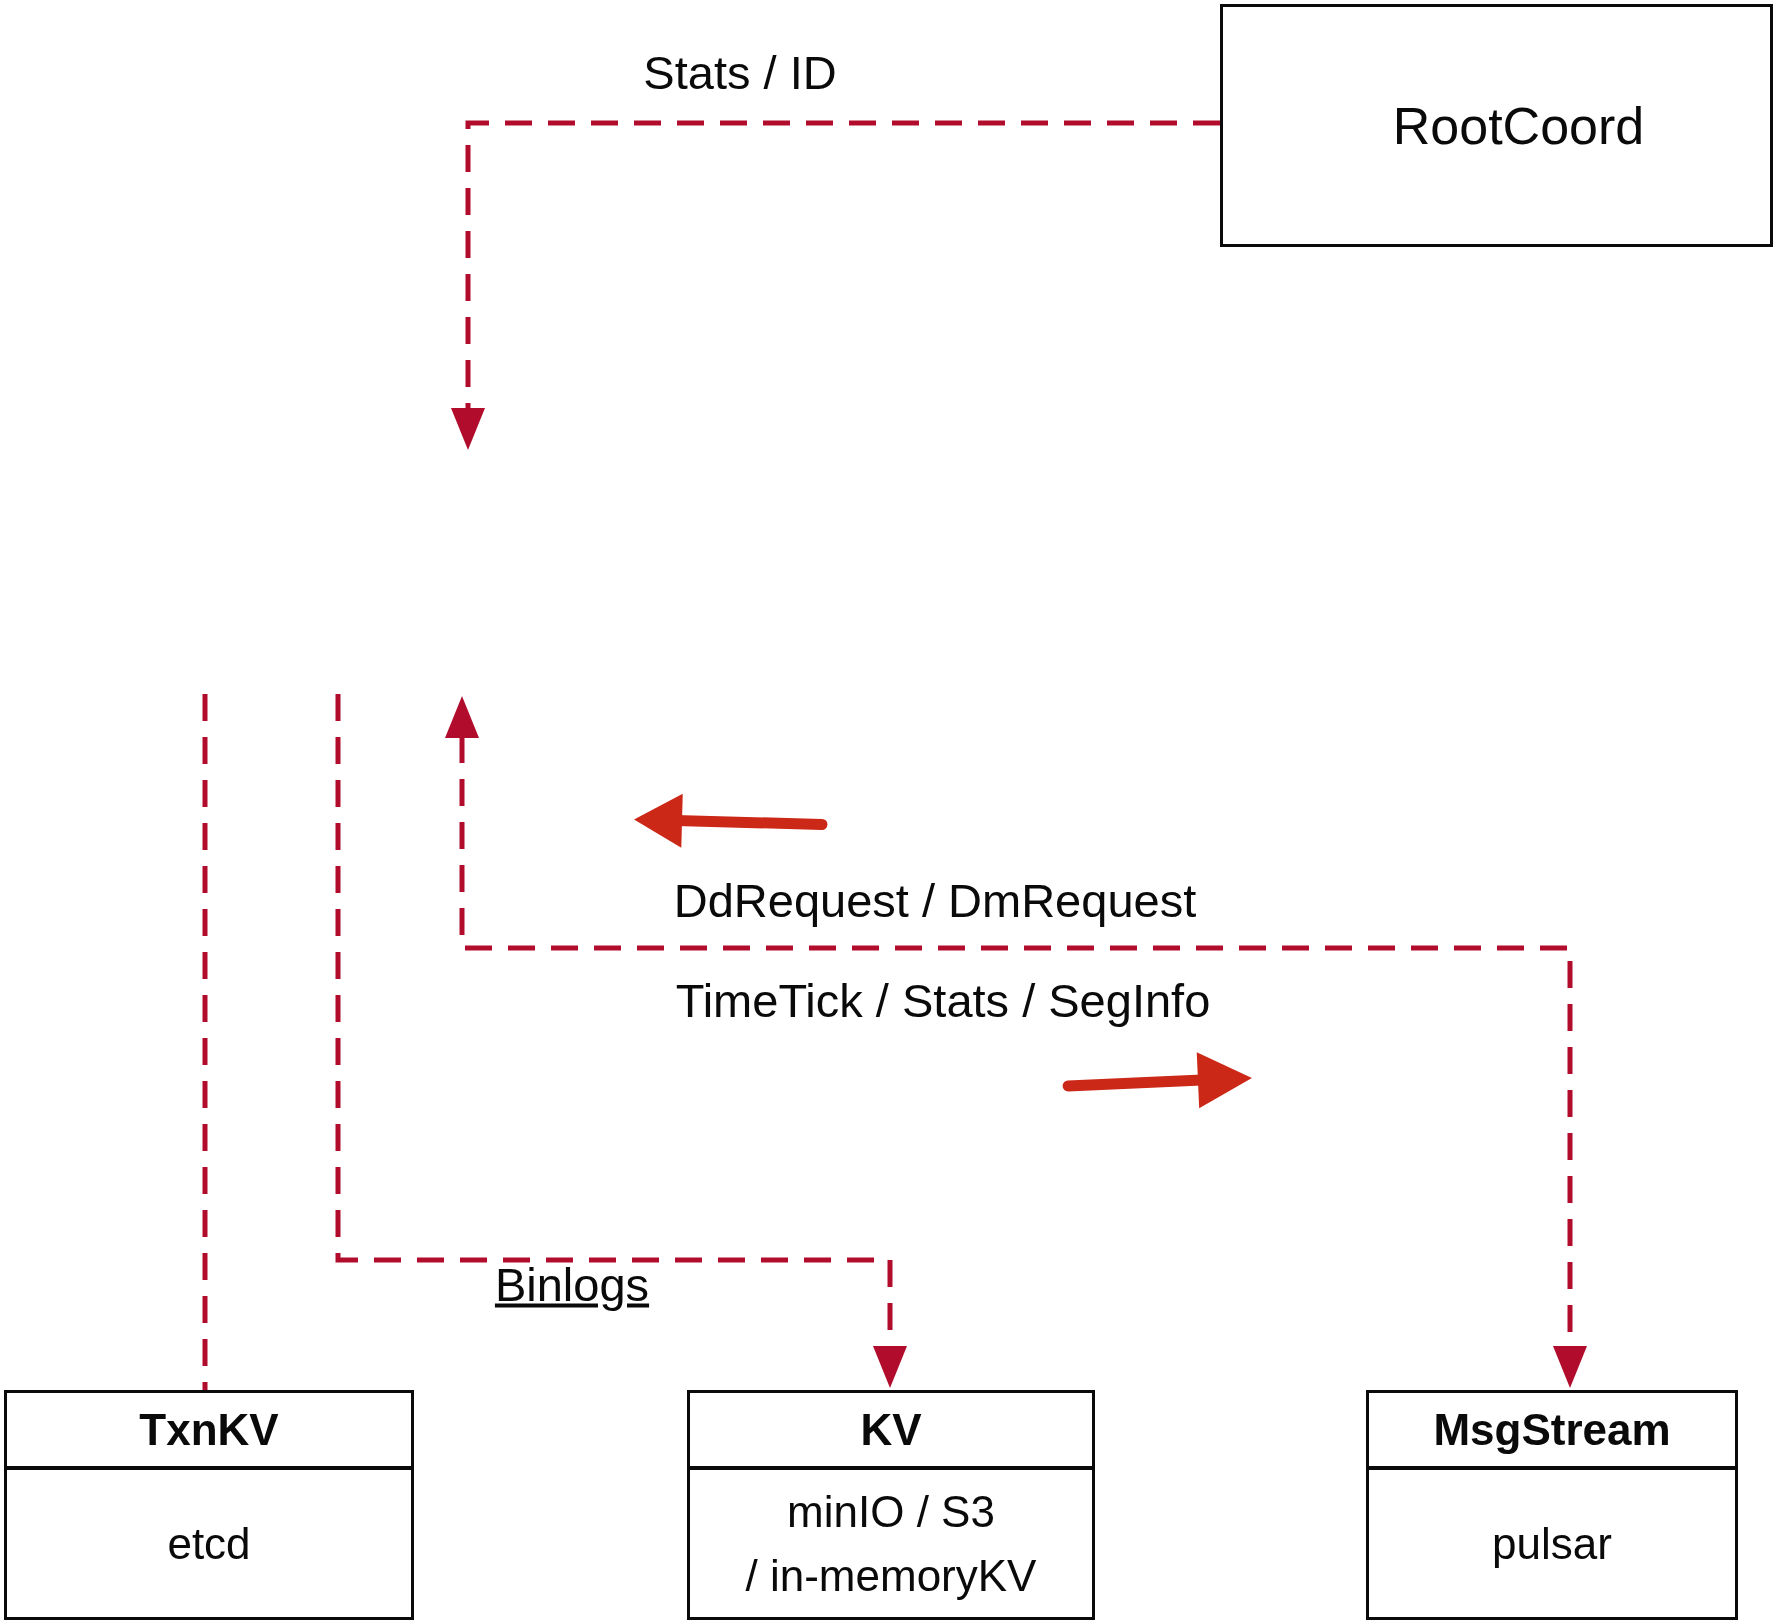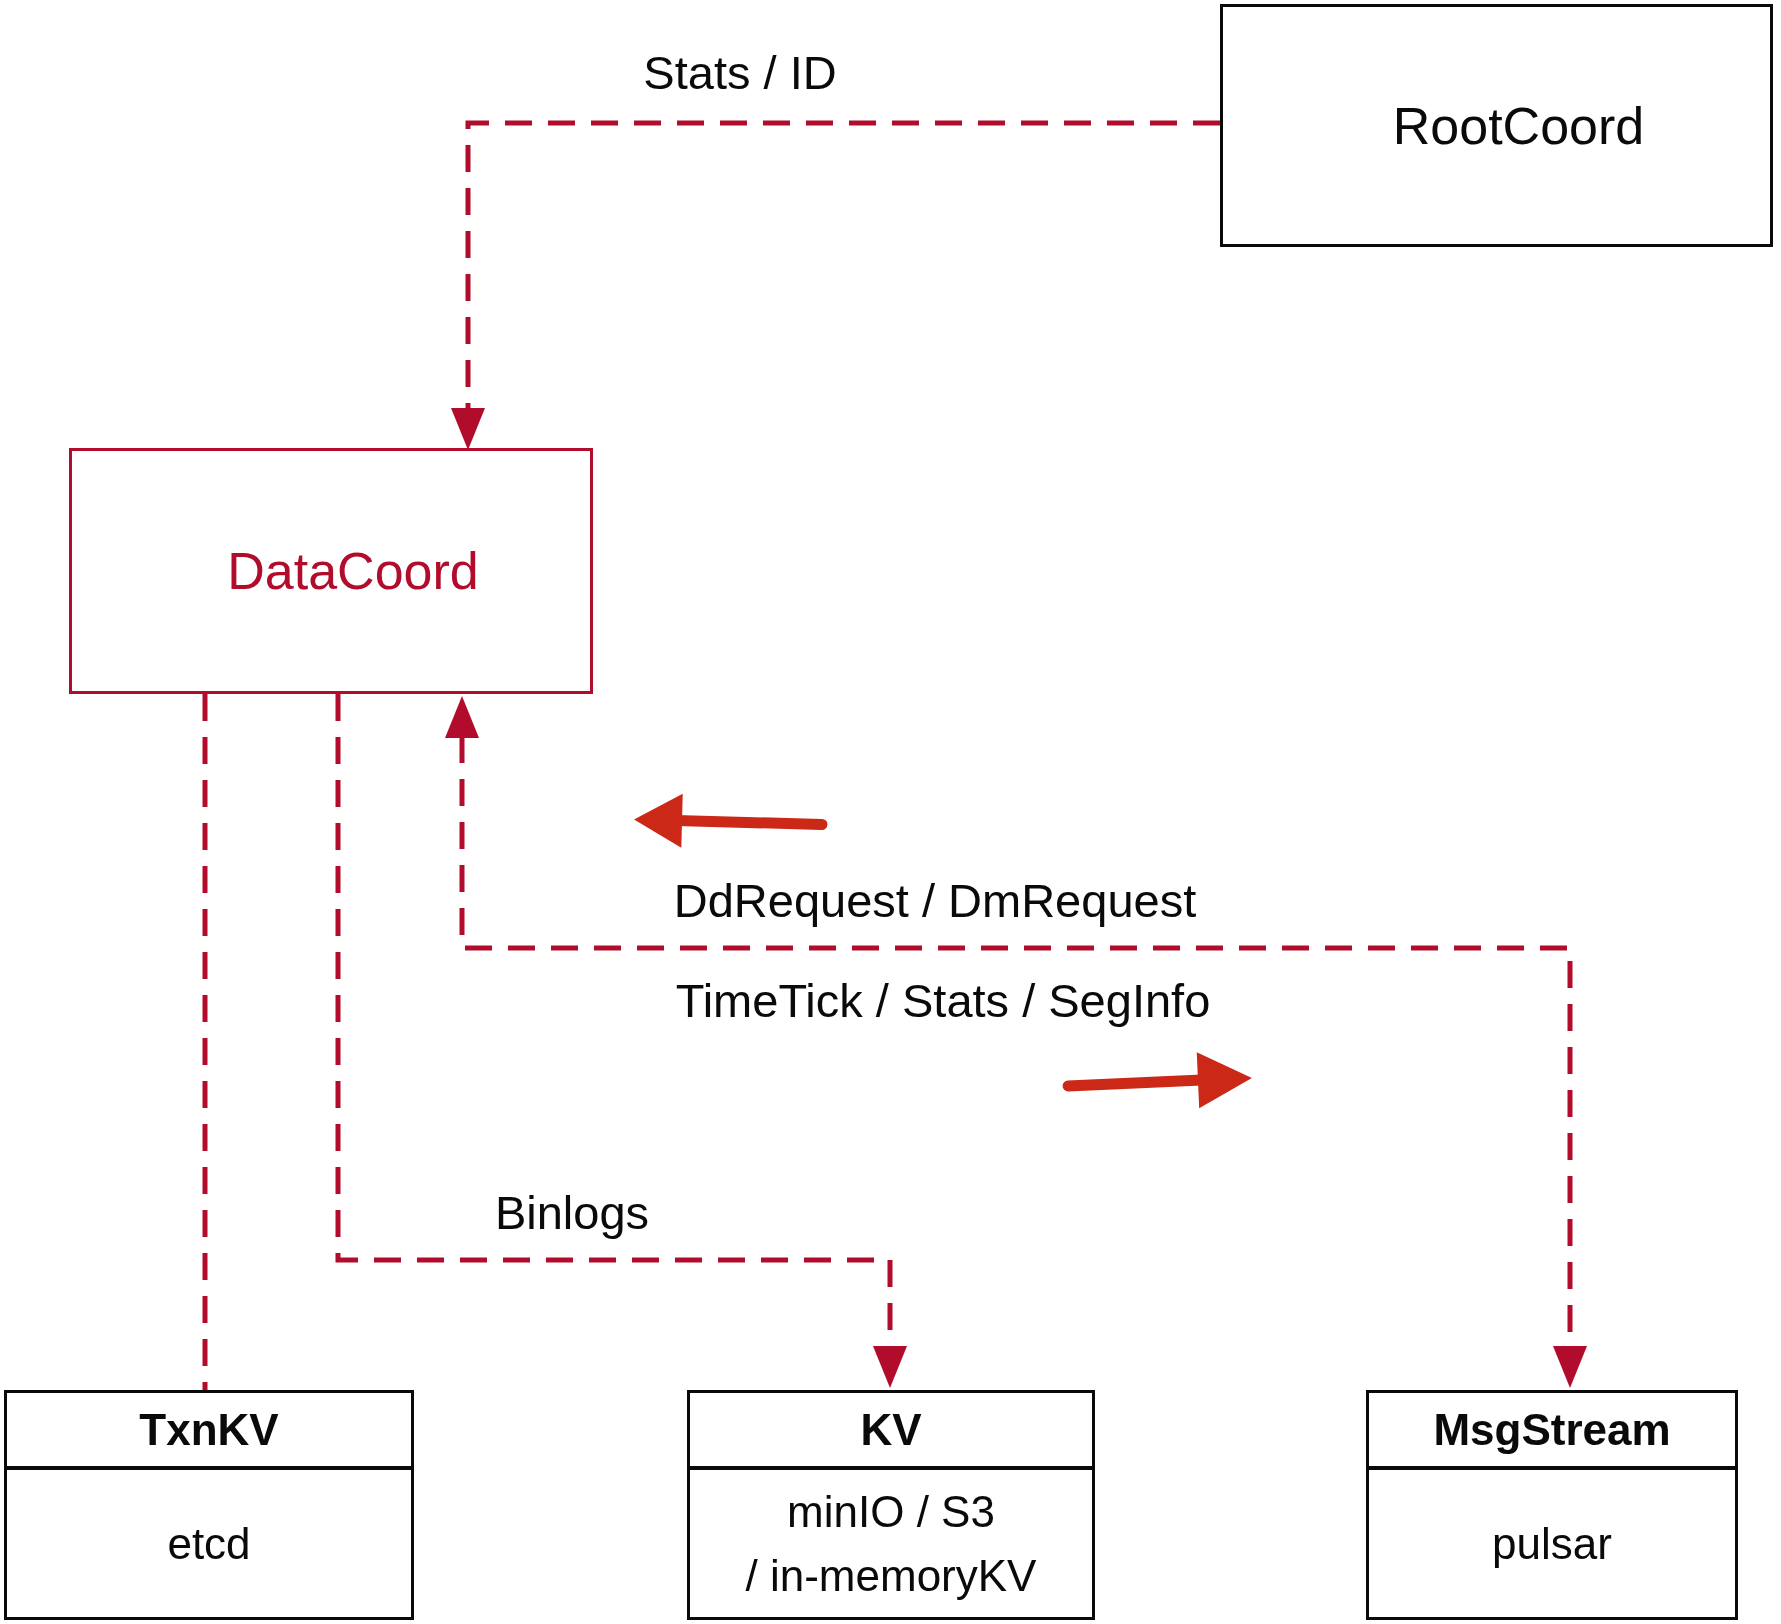--- a/index.html
+++ b/index.html
@@ -62,21 +62,21 @@
   .edge-label {
     position: absolute;
     transform: translate(-50%, -50%);
     font-size: 47px;
     color: #0a0a0a;
     white-space: nowrap;
   }
   #label-schema  { left: 740px; top: 72px; }
   #label-dd      { left: 935px; top: 900px; }
   #label-tt      { left: 943px; top: 1000px; }
-  #label-binlogs { left: 572px; top: 1212px; }
+  #label-binlogs { left: 572px; top: 1284px; text-decoration: underline; }
 </style>
 </head>
 <body>
 
 <div class="stage">
 
   <svg class="wires" width="1781" height="1624" viewBox="0 0 1781 1624">
 
     <path d="M1220 123 L468 123 L468 410" fill="none" stroke="#b20c2c" stroke-width="5" stroke-dasharray="27 16"></path>
     <polygon points="468,450 451,408 485,408" fill="#b20c2c"></polygon>
@@ -97,23 +97,20 @@
     <g transform="rotate(-2.5 1158 1082)">
       <line x1="1068" y1="1082" x2="1202" y2="1082" stroke="#cb2817" stroke-width="11" stroke-linecap="round"></line>
       <polygon points="1252,1082 1198,1054 1198,1110" fill="#cb2817"></polygon>
     </g>
   </svg>
 
   <div class="node" id="root-coord">
     <span>RootCoord</span>
   </div>
 
-  <div class="node" id="data-coord">
-    <span>DataCoord</span>
-  </div>
 
   <div class="table-node" id="txn-kv">
     <div class="table-header">TxnKV</div>
     <div class="table-body">
       <span>etcd</span>
     </div>
   </div>
 
   <div class="table-node" id="kv">
     <div class="table-header">KV</div>

